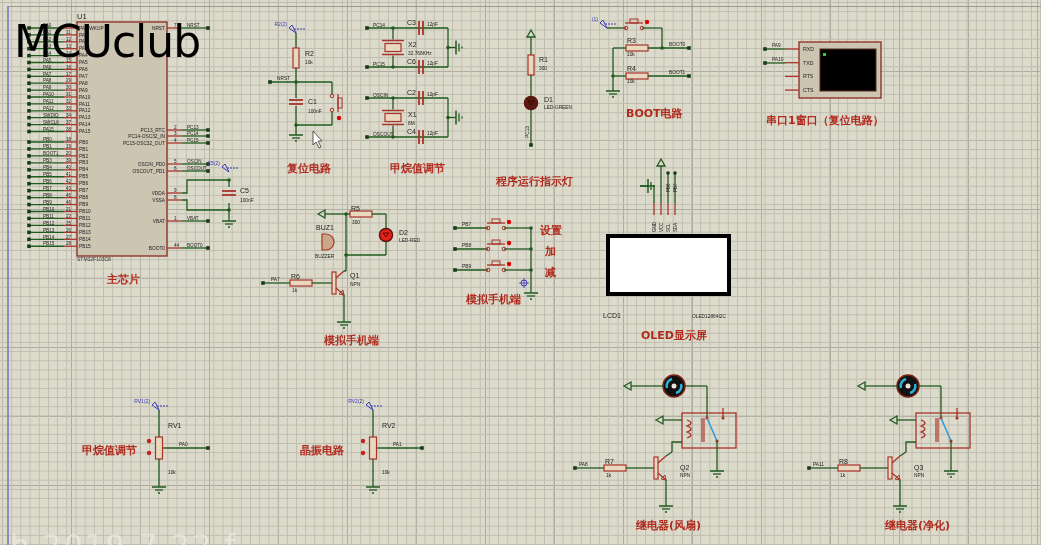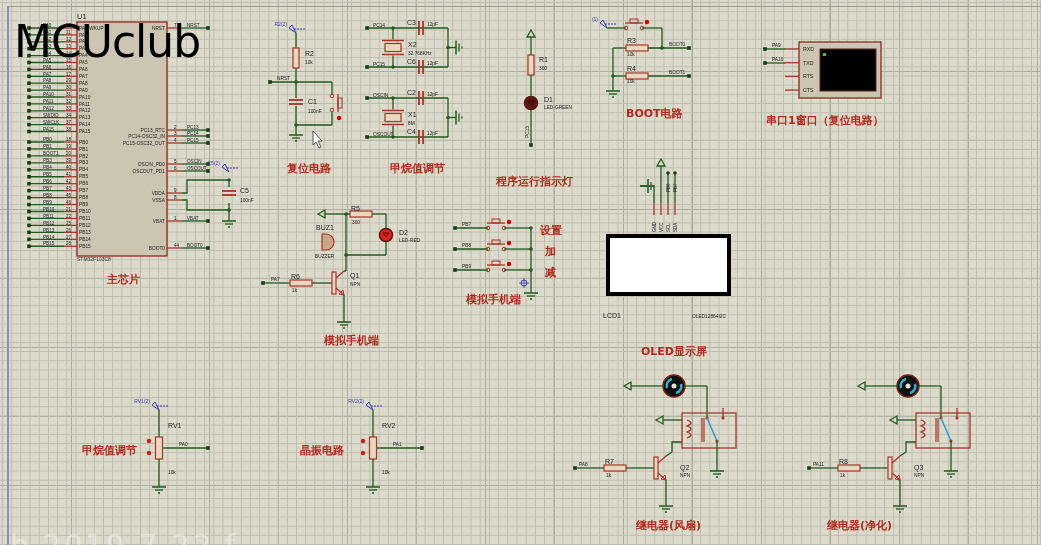--- a/index.html
+++ b/index.html
@@ -703,21 +703,21 @@
   <div class="lbl" style="left:287px;top:161px">复位电路</div>
   <div class="lbl" style="left:390px;top:161px">甲烷值调节</div>
   <div class="lbl" style="left:496px;top:174px">程序运行指示灯</div>
   <div class="lbl" style="left:626px;top:106px">BOOT电路</div>
   <div class="lbl" style="left:766px;top:113px">串口1窗口（复位电路）</div>
   <div class="lbl" style="left:324px;top:333px">模拟手机端</div>
   <div class="lbl" style="left:466px;top:292px">模拟手机端</div>
   <div class="lbl" style="left:540px;top:223px">设置</div>
   <div class="lbl" style="left:545px;top:244px">加</div>
   <div class="lbl" style="left:545px;top:265px">减</div>
-  <div class="lbl" style="left:641px;top:344px">OLED显示屏</div>
+  <div class="lbl" style="left:641px;top:328px">OLED显示屏</div>
   <div class="lbl" style="left:82px;top:443px">甲烷值调节</div>
   <div class="lbl" style="left:300px;top:443px">晶振电路</div>
   <div class="lbl" style="left:636px;top:518px">继电器(风扇)</div>
-  <div class="lbl" style="left:827px;top:518px">继电器(净化)</div>
+  <div class="lbl" style="left:885px;top:518px">继电器(净化)</div>
 
   <div class="watermark">MCUclub</div>
   <div class="bottom-ghost">b 2019 7 22 f</div>
 </div>
 
 </body></html>

